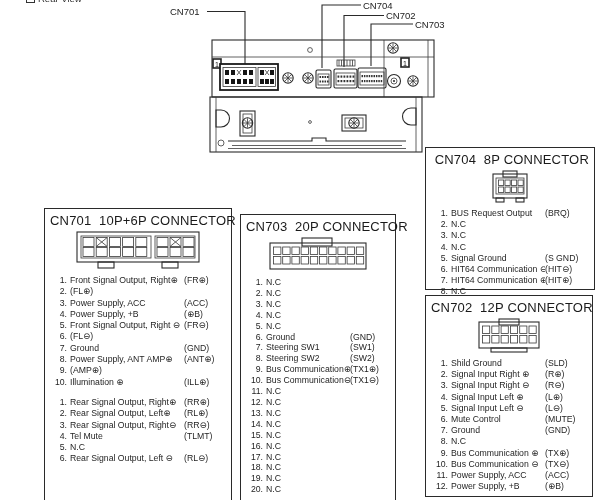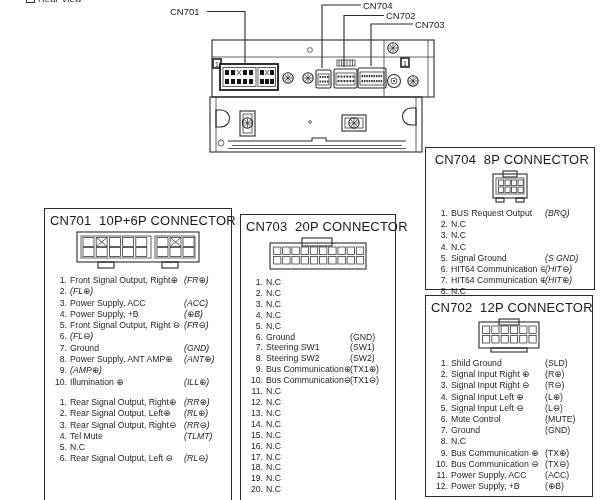--- a/index.html
+++ b/index.html
@@ -27,23 +27,23 @@
     text-align:right;font-size:13px;letter-spacing:.2px;color:#1a1a1a;
     white-space:pre;margin-top:0;
   }
   .conn-art{display:block;margin:3px auto 4px auto;}
   .pin-row{display:flex;align-items:baseline;font-size:8.7px;line-height:10.9px;white-space:nowrap;}
   #panel-cn704 .pin-row,#panel-cn702 .pin-row{line-height:11.2px;}
   #panel-cn701 .pin-row{line-height:11.3px;}
   .pin-num{width:17px;text-align:right;margin-right:3px;flex:none;}
   .pin-name{flex:1;overflow:hidden;}
   .pin-code{flex:none;text-align:left;}
-  #panel-cn701 .pin-code{width:42px;font-style:italic;}
+  #panel-cn701 .pin-code{width:42px;}
   #panel-cn703 .pin-code{width:40px;}
-  #panel-cn704 .pin-code{width:44px;font-style:italic;}
+  #panel-cn704 .pin-code{width:44px;}
   #panel-cn702 .pin-code{width:42px;}
   .group-gap{margin-top:9px;}
   svg{display:block;}
   .ln{stroke:#2a2a2a;stroke-width:1.1;fill:none;}
   .lnthin{stroke:#3a3a3a;stroke-width:.8;fill:none;}
 </style>
 </head>
 <body>
 
 <div class="clipped-top-label">

